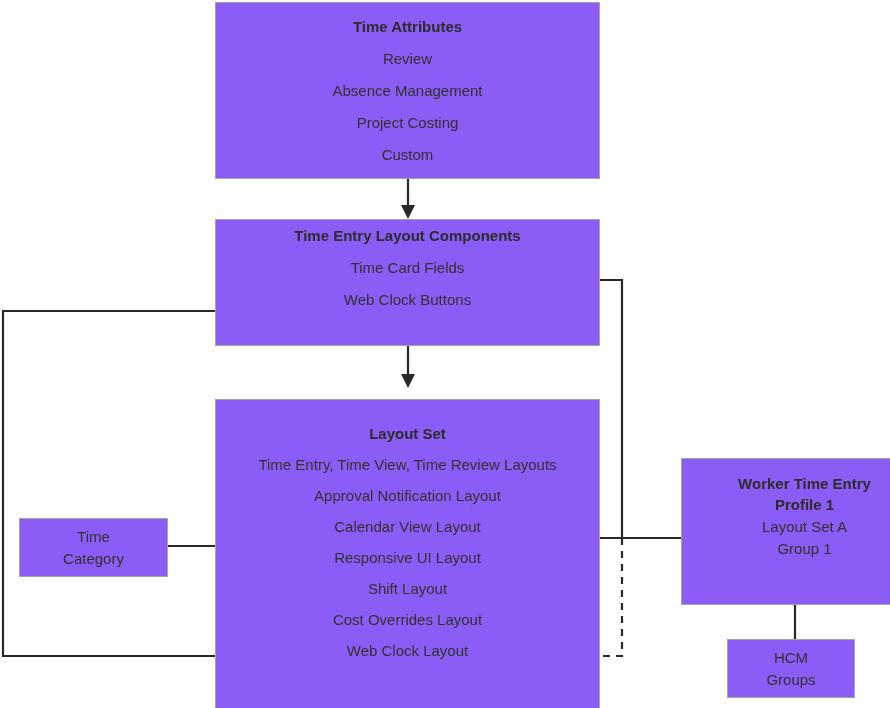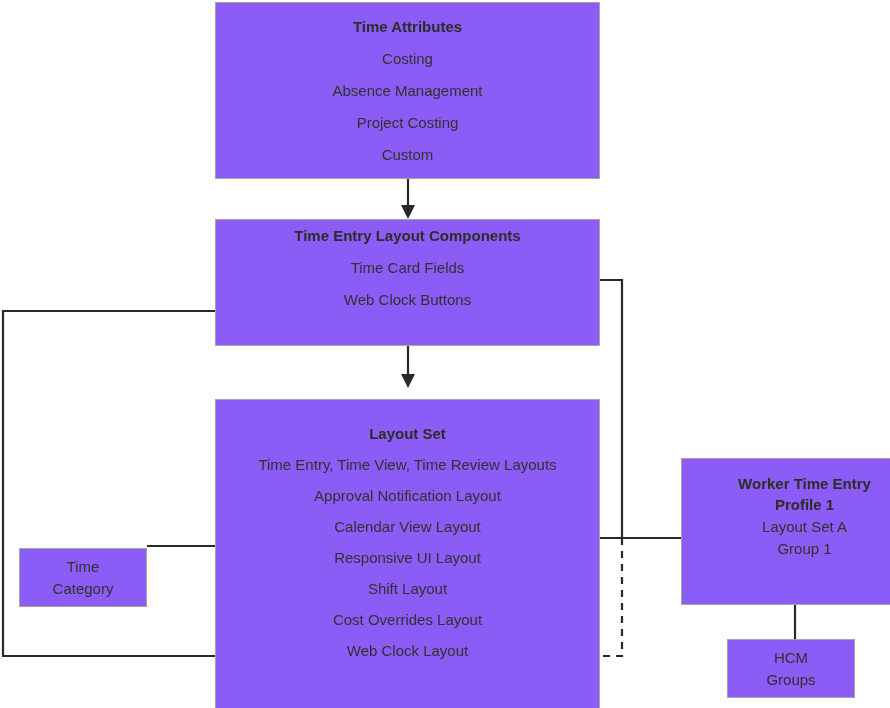--- a/index.html
+++ b/index.html
@@ -60,21 +60,21 @@
   #box-layout-components .box-line:first-of-type { margin-top: 18px; }
 
   #box-layout-set {
     left: 215px; top: 399px; width: 385px; height: 318px;
     padding-top: 24px;
   }
   #box-layout-set .box-line { margin-top: 11px; }
   #box-layout-set .box-line:first-of-type { margin-top: 25px; }
 
   #box-time-category {
-    left: 19px; top: 548px; width: 128px; height: 59px;
+    left: 19px; top: 518px; width: 149px; height: 59px;
     justify-content: center;
   }
   #box-time-category .box-line { line-height: 22px; }
 
   #box-worker-profile {
     left: 681px; top: 458px; width: 247px; height: 147px;
     padding-top: 14px;
   }
   #box-worker-profile .box-title { line-height: 21px; }
   #box-worker-profile .box-line { margin-top: 2px; }
@@ -142,21 +142,21 @@
     </g>
 
     <g>
       <line class="conn" x1="795" y1="639" x2="795" y2="599"></line>
       <polygon class="arrow-solid" points="795,590 788,604 802,604"></polygon>
     </g>
   </svg>
 
   <div class="box" id="box-time-attributes">
     <div class="box-title">Time Attributes</div>
-    <div class="box-line">Costing</div>
+    <div class="box-line">Review</div>
     <div class="box-line">Absence Management</div>
     <div class="box-line">Project Costing</div>
     <div class="box-line">Custom</div>
   </div>
 
   <div class="box" id="box-layout-components">
     <div class="box-title">Time Entry Layout Components</div>
     <div class="box-line">Time Card Fields</div>
     <div class="box-line">Web Clock Buttons</div>
   </div>

